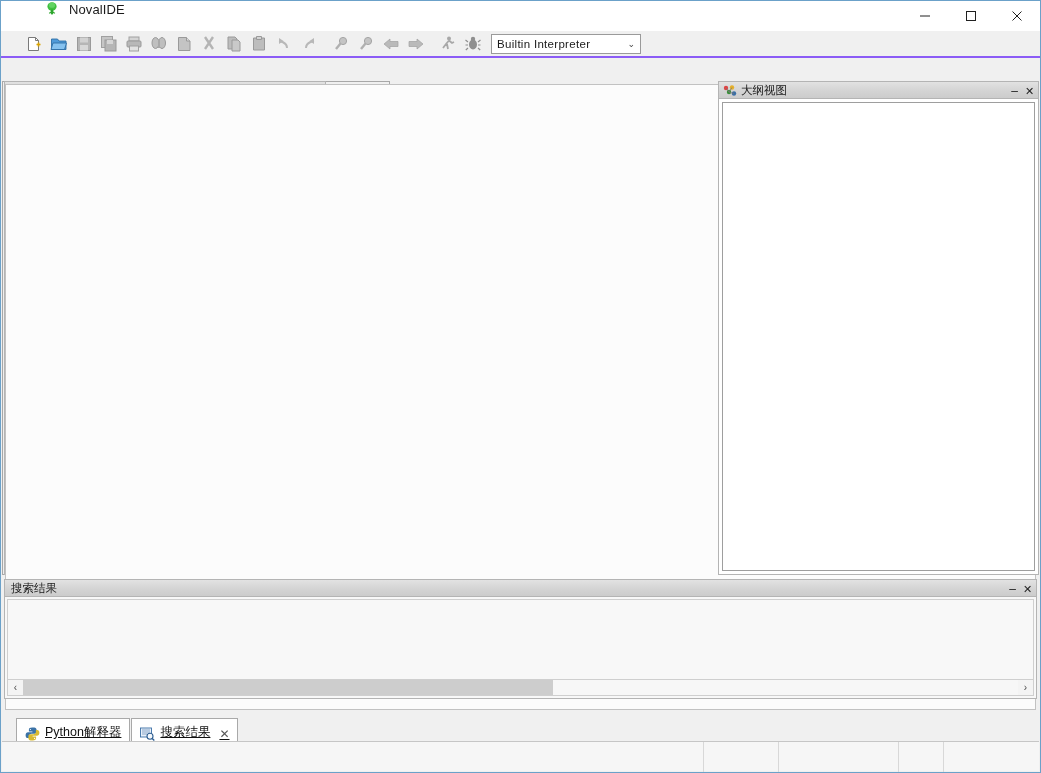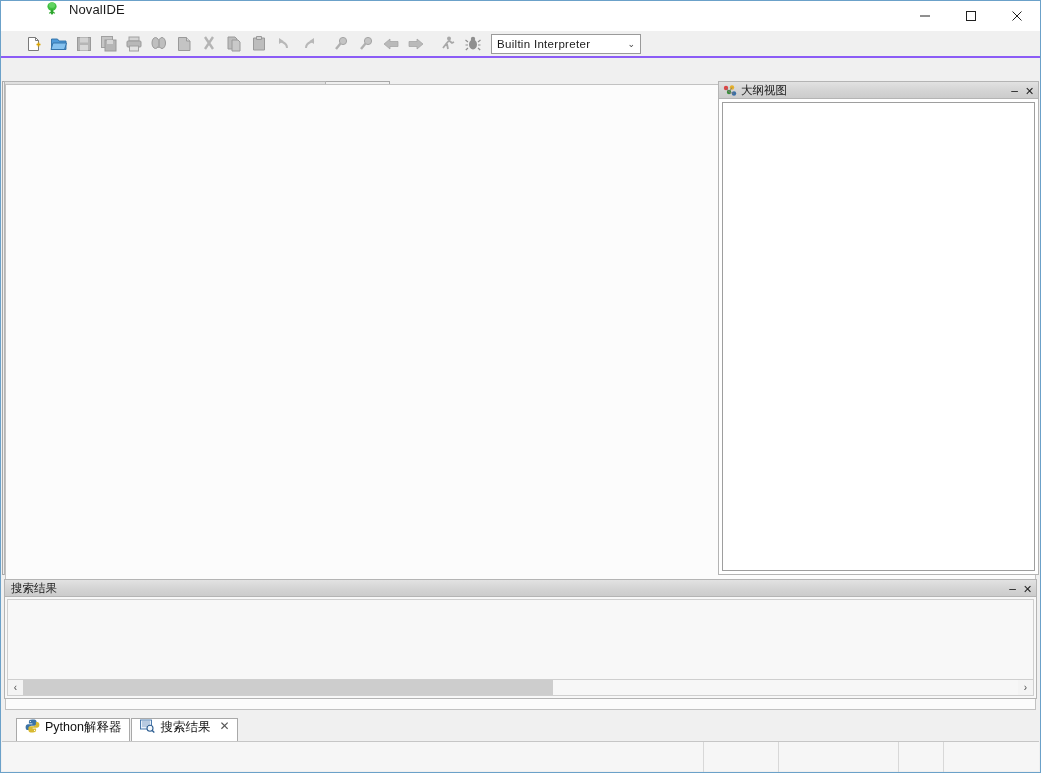--- a/index.html
+++ b/index.html
@@ -265,25 +265,26 @@
     position:absolute; left:1px; right:1px; bottom:31px; height: 27px;
     background:#f0f0f0;
     display:flex; align-items:flex-end;
     padding-left: 14px;
   }
   .tab {
     height: 23px;
     background: #ffffff;
     border: 1px solid #a9a9a9;
     border-bottom: none;
-    display:flex; align-items:flex-start;
+    display:flex; align-items:flex-end;
     padding: 0 8px 0 8px;
     font-size: 12.5px; color:#111;
     margin-right: 1px;
     position:relative;
+    text-decoration:underline;
   }
   .tab .tico { width: 15px; height: 14px; margin-right: 5px; position:relative; flex:0 0 auto;}
   .tab .tclose { margin-left: 9px; color:#555; font-size: 12px; }
 
   
   .statusbar {
     position:absolute; left:1px; right:1px; bottom:1px; height: 30px;
     background: #f6f6f6;
     border-top: 1px solid #c6c6c6;
     display:flex; align-items:center;

